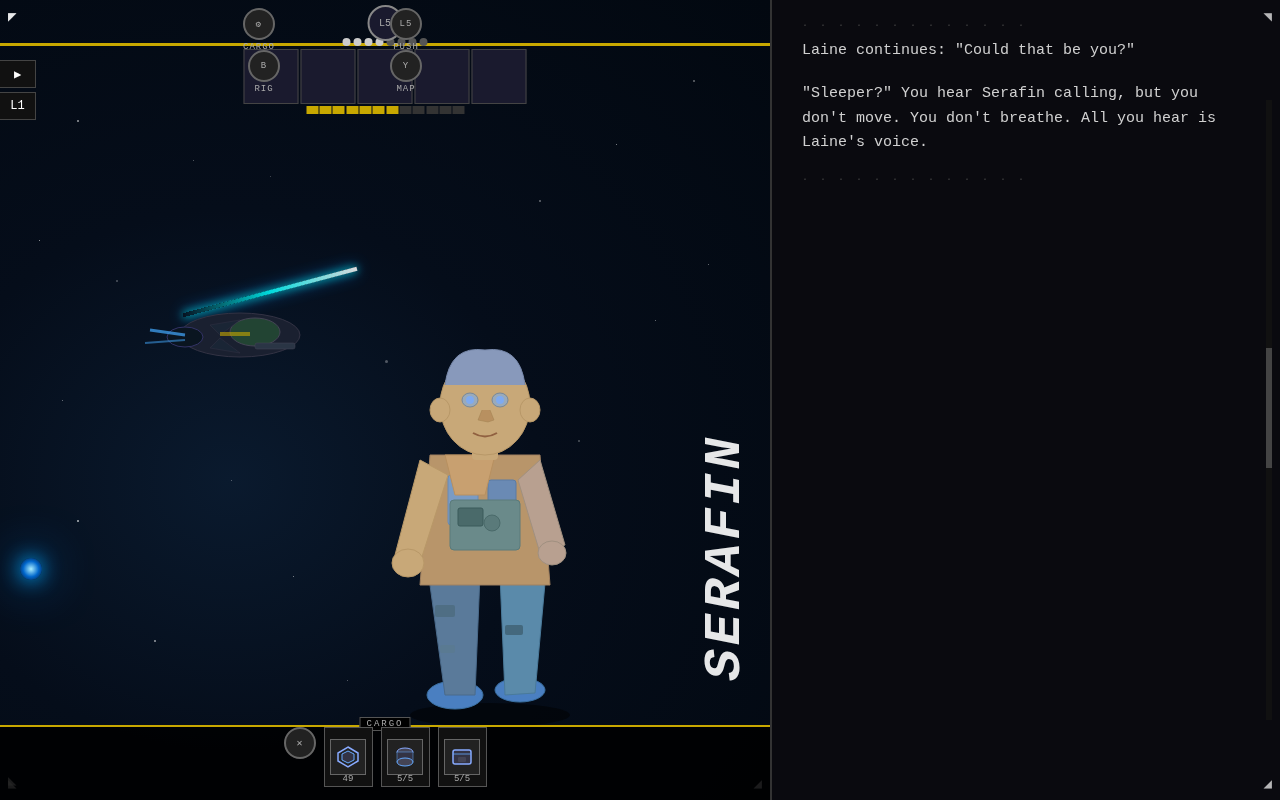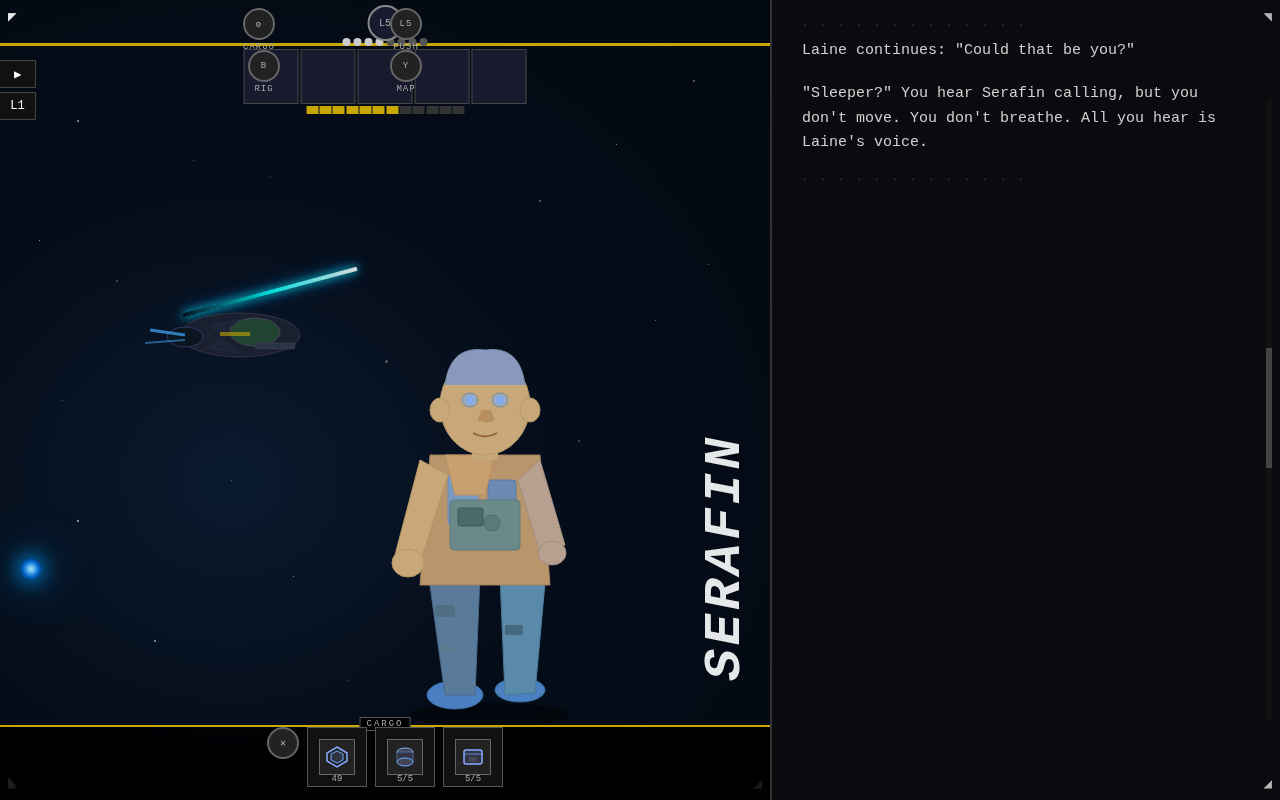--- a/index.html
+++ b/index.html
@@ -262,21 +262,21 @@
       border: 2px solid #666;
       border-radius: 50%;
       display: flex;
       align-items: center;
       justify-content: center;
       font-size: 10px;
       color: #aaa;
     }
 
     .cargo-slot {
-      width: 60px;
+      width: 49px;
       height: 60px;
       background: #111;
       border: 1px solid #555;
       display: flex;
       flex-direction: column;
       align-items: center;
       justify-content: center;
       position: relative;
     }
 

